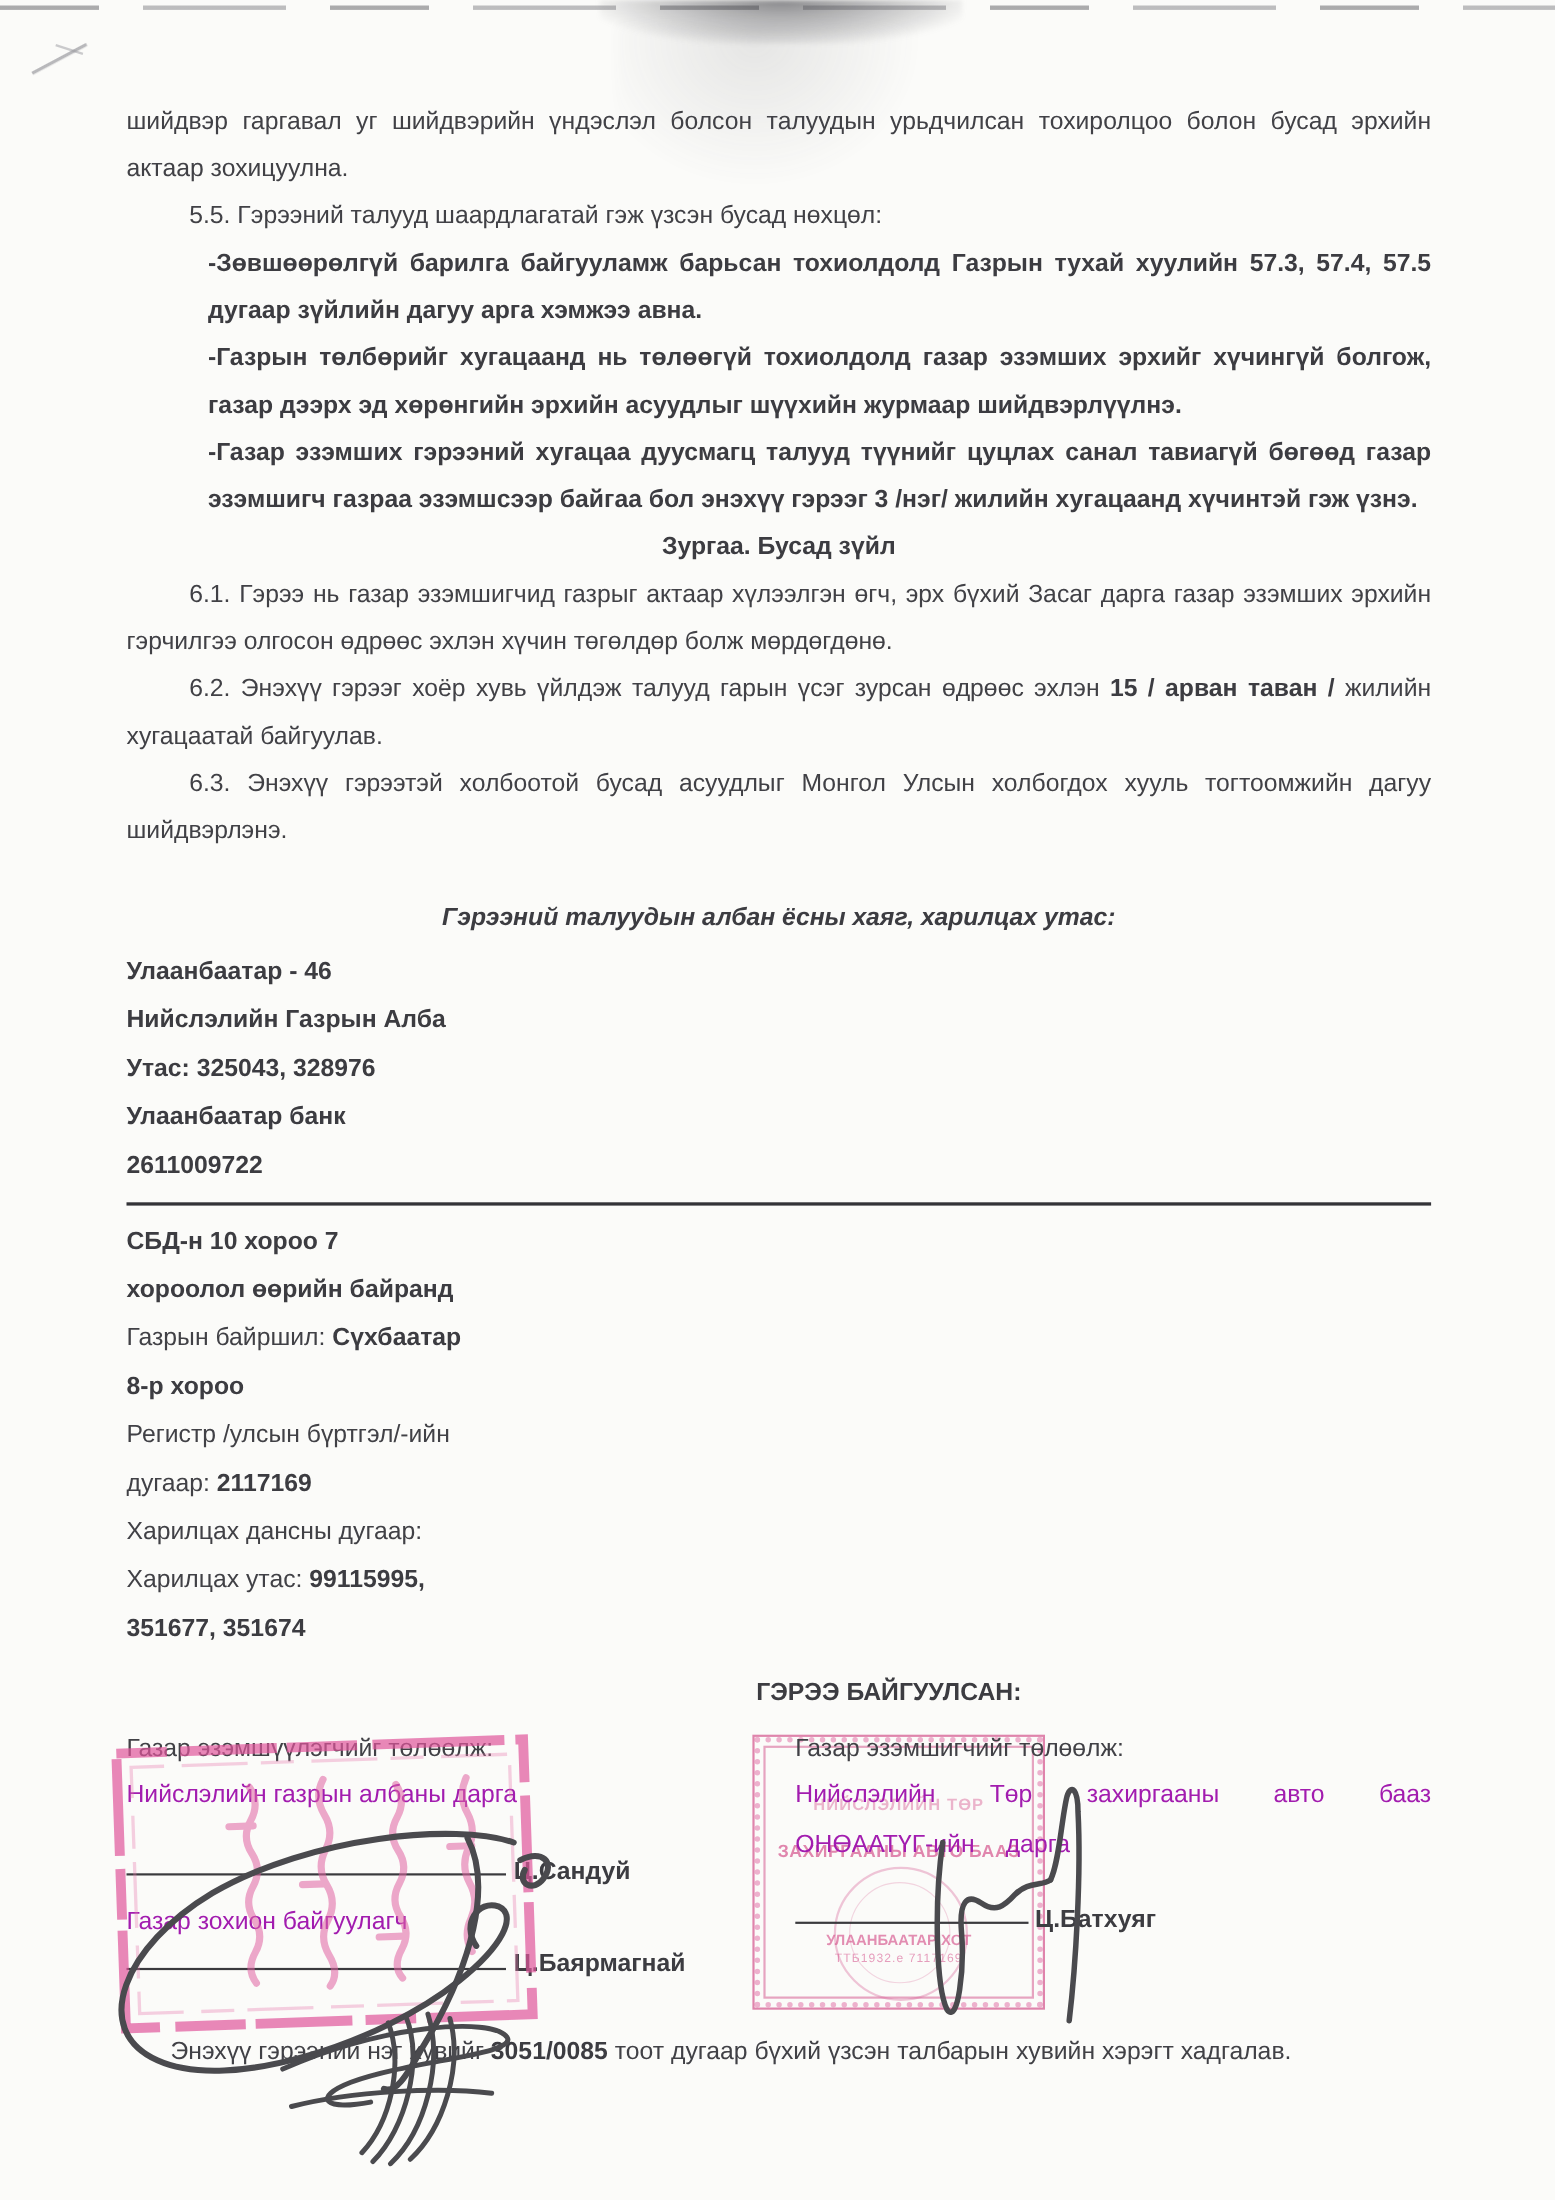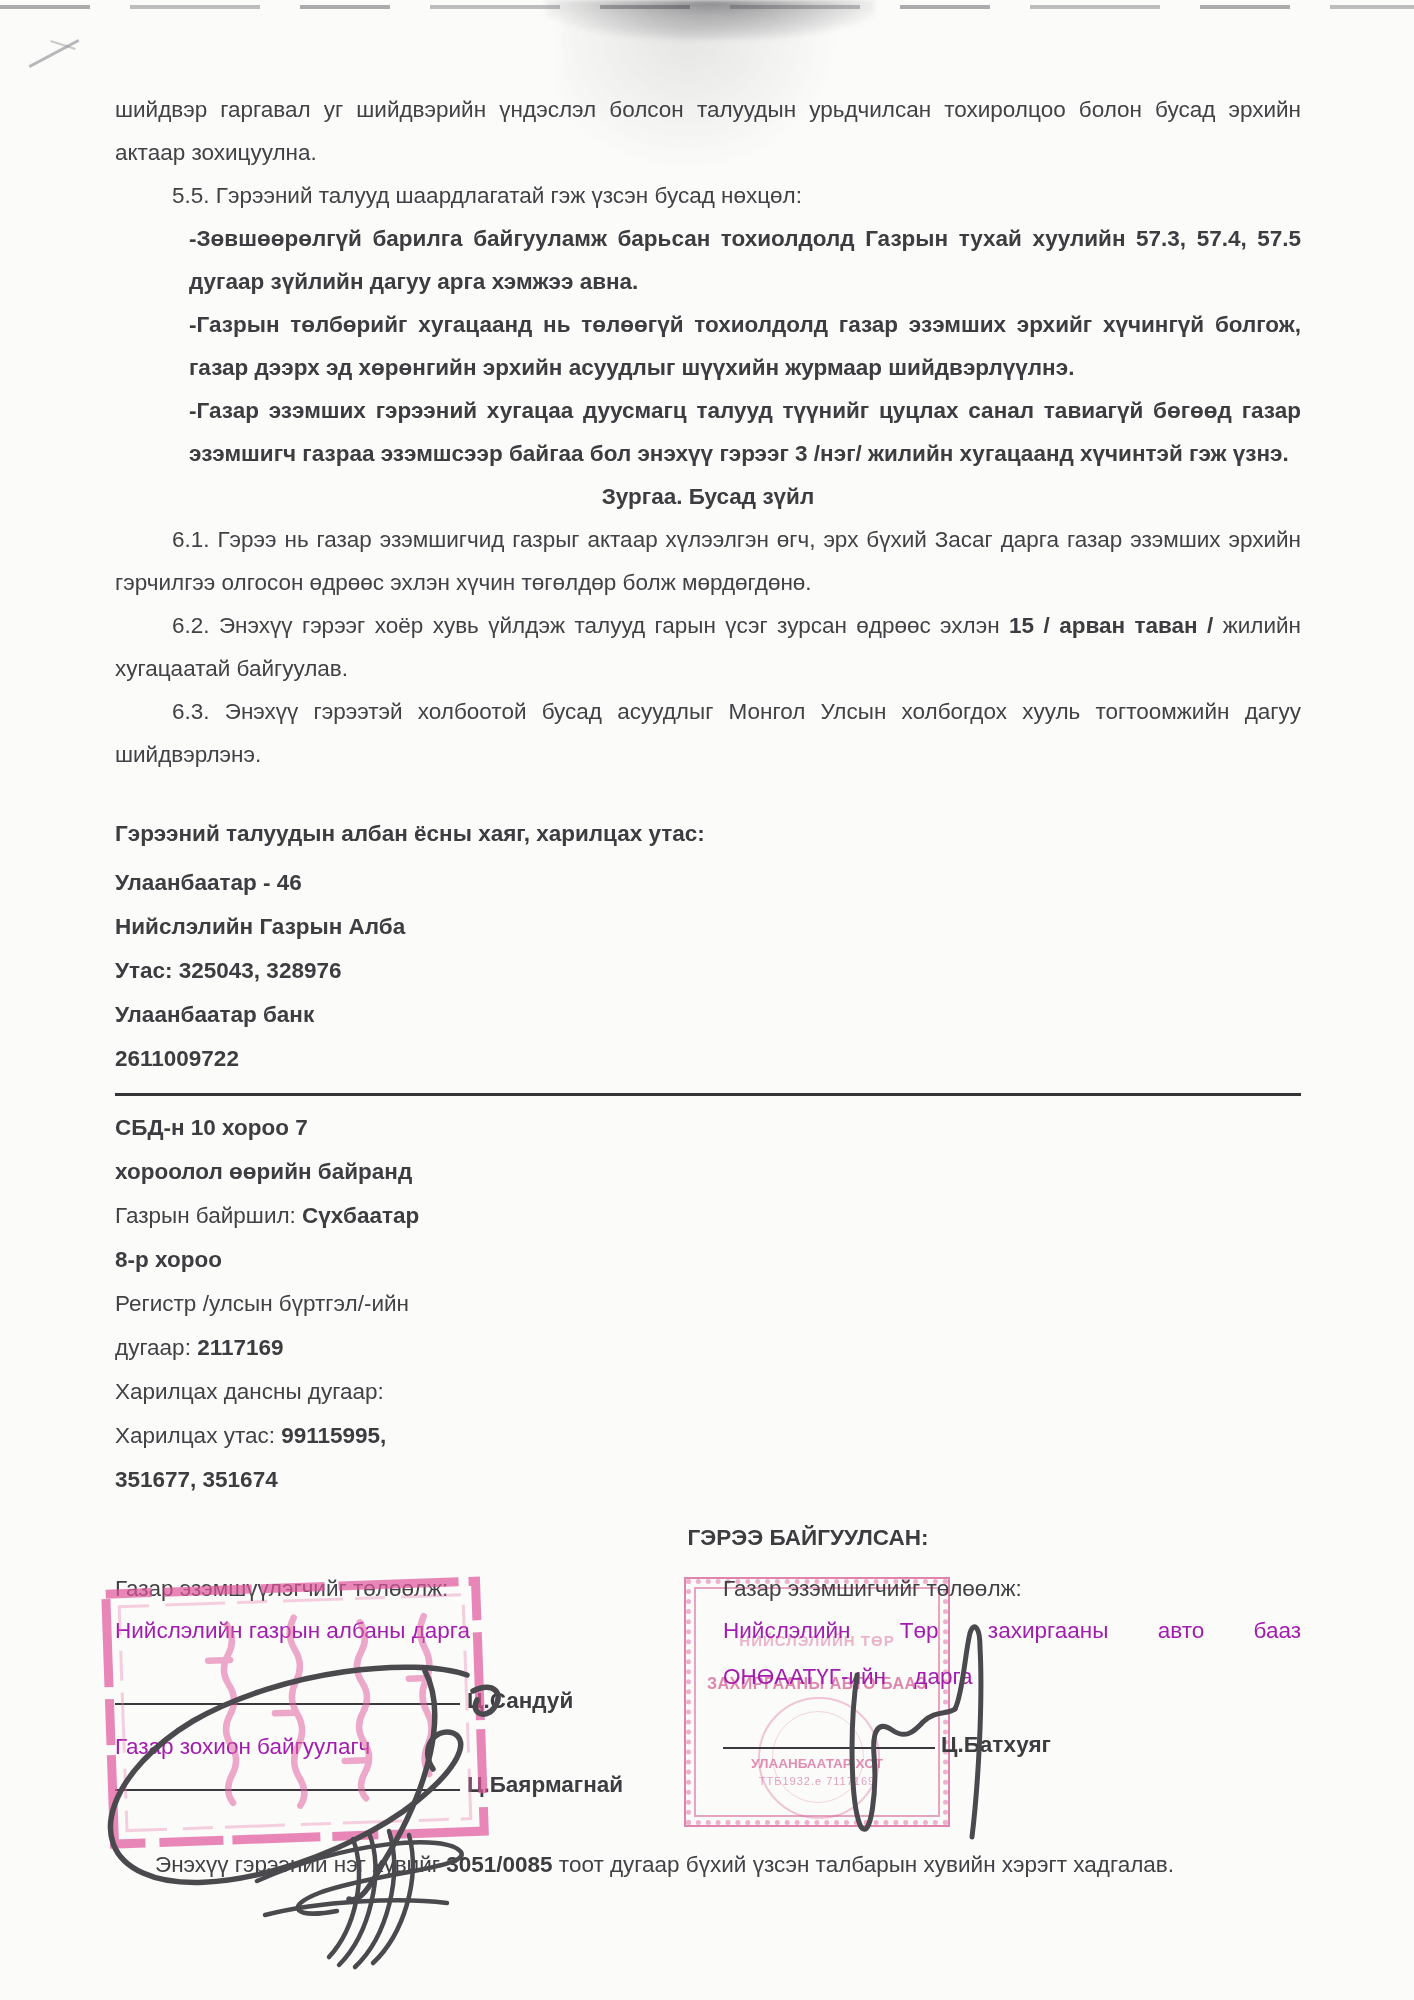--- a/index.html
+++ b/index.html
@@ -25,21 +25,21 @@
     transform:rotate(18deg);opacity:.5;}
   
   .content{
     position:absolute;left:115px;top:88px;width:1186px;
     font-size:22.5px;line-height:43px;text-align:justify;
   }
   p{margin:0;}
   .ind{text-indent:57px;}
   .bullet{font-weight:700;margin-left:74px;color:#3c3c41;}
   .heading-center{text-align:center;font-weight:700;color:#3c3c41;}
-  .contacts-heading{text-align:left;font-weight:700;margin-top:36px;color:#3c3c41;}
+  .contacts-heading{text-align:center;font-weight:700;margin-top:36px;color:#3c3c41;font-style:italic;}
   .b{font-weight:700;color:#3c3c41;}
   
   .party{display:grid;grid-template-columns:305px 1fr;line-height:44px;text-align:left;}
   .party.grantor{margin-top:6px;}
   .party .label{font-weight:400;}
   .party .vals{font-weight:700;color:#3c3c41;}
   .party .vals .plain{font-weight:400;color:#414146;}
   .sep{border:0;border-top:3px solid #333338;margin:12px 0 10px 0;width:100%;}
   .sign-heading{text-align:center;font-weight:700;margin-top:14px;padding-left:200px;color:#3c3c41;}
   

